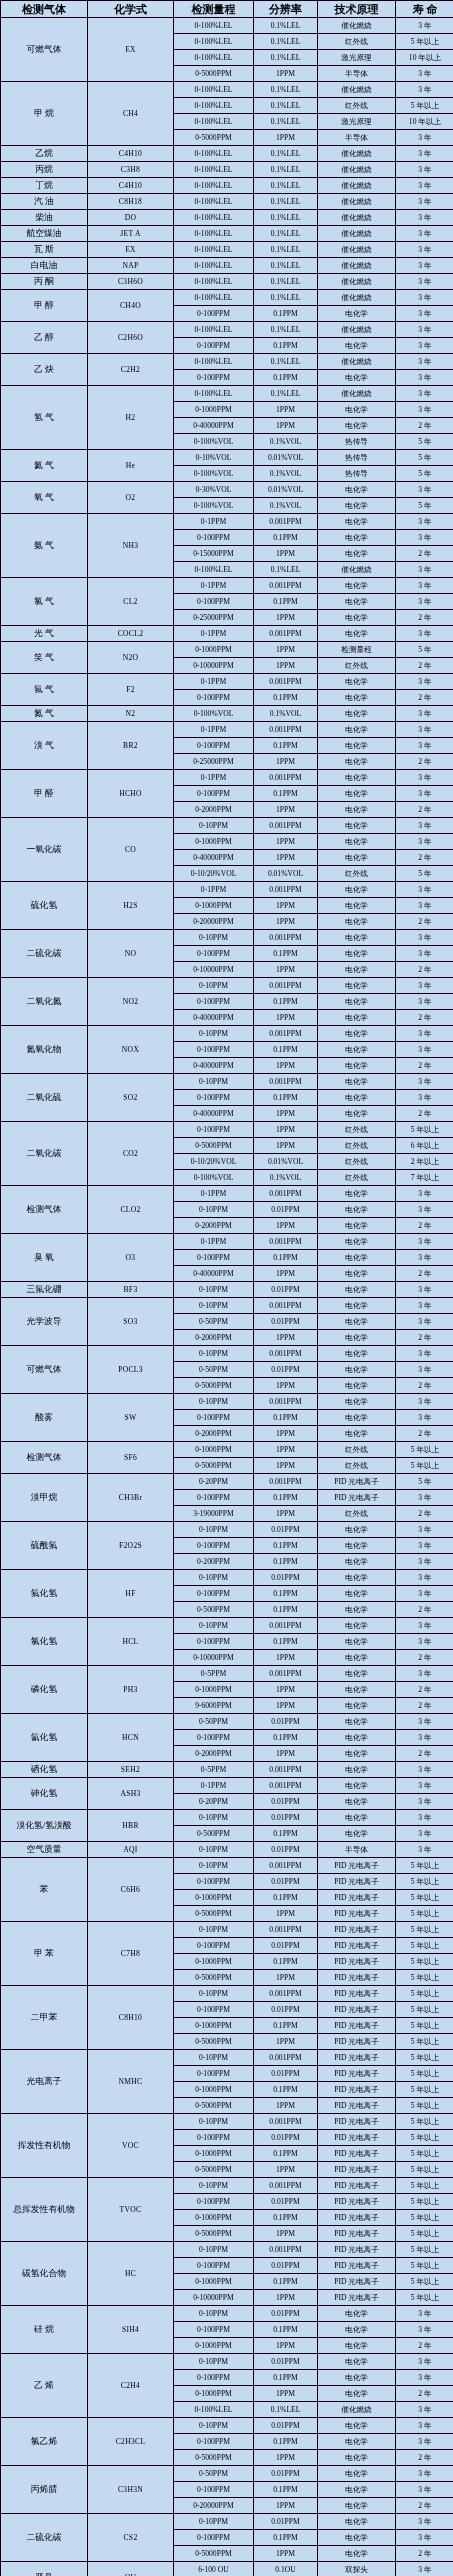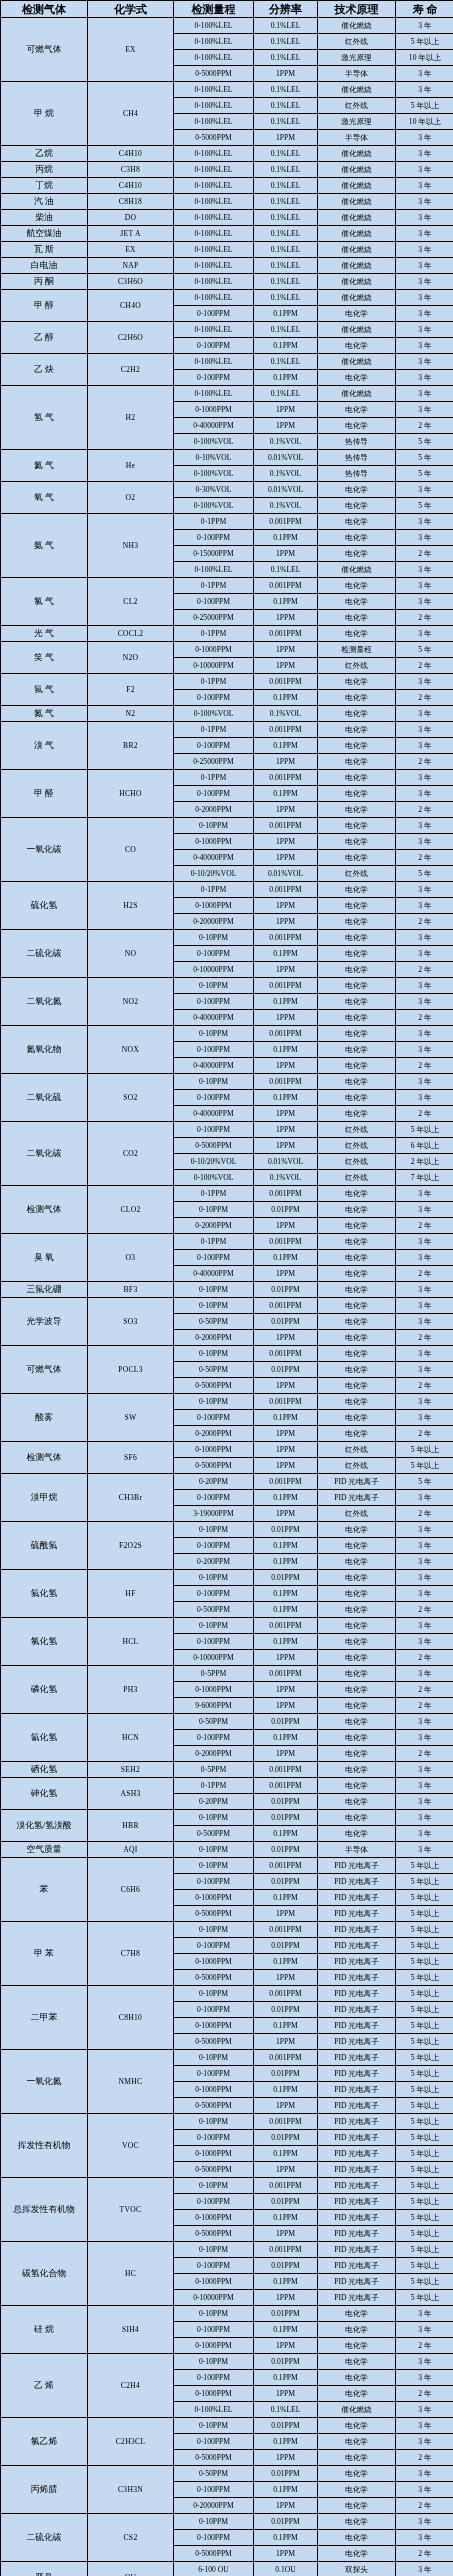--- a/index.html
+++ b/index.html
@@ -915,21 +915,21 @@
           <td>PID 光电离子</td>
           <td>5 年以上</td>
         </tr>
         <tr>
           <td>0-5000PPM</td>
           <td>1PPM</td>
           <td>PID 光电离子</td>
           <td>5 年以上</td>
         </tr>
         <tr class="group-start">
-          <td rowspan="4" class="gas">一氧化氮</td>
+          <td rowspan="4" class="gas">光电离子</td>
           <td rowspan="4" class="formula">NMHC</td>
           <td>0-10PPM</td>
           <td>0.001PPM</td>
           <td>PID 光电离子</td>
           <td>5 年以上</td>
         </tr>
         <tr>
           <td>0-100PPM</td>
           <td>0.01PPM</td>
           <td>PID 光电离子</td>

